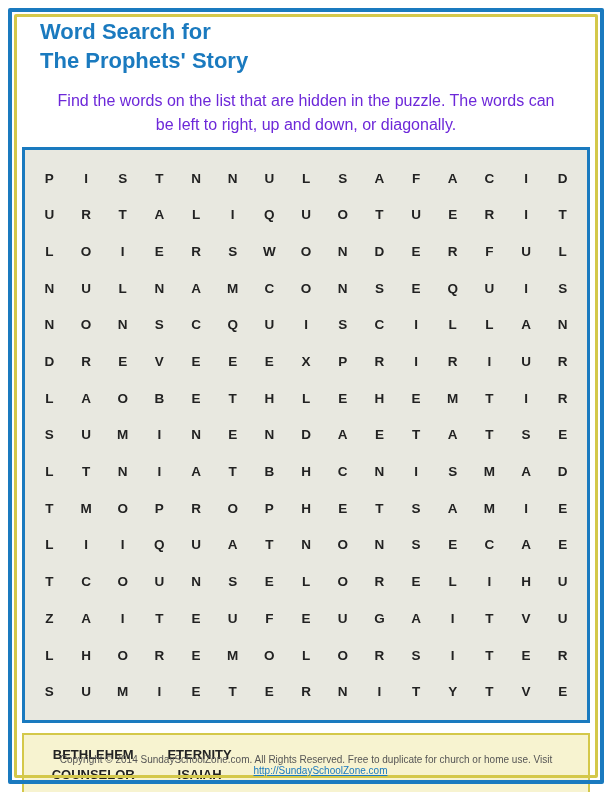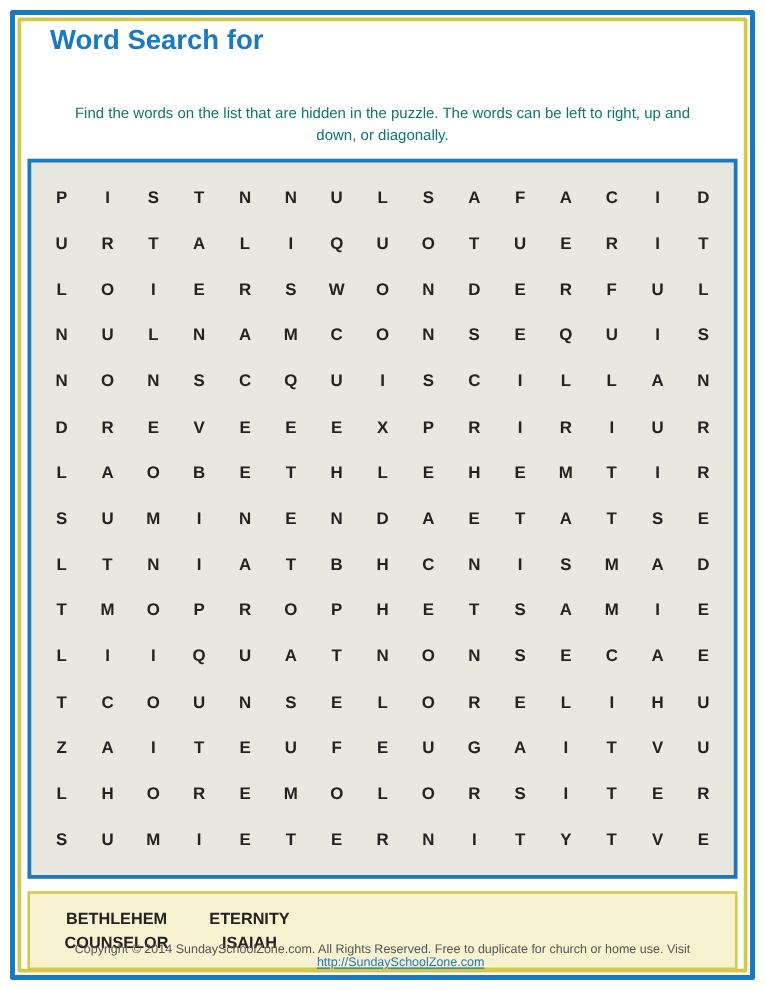--- a/index.html
+++ b/index.html
@@ -30,25 +30,24 @@
       padding: 18px 40px 8px;
     }
     .header h1 {
       color: #1a7abf;
       font-size: 22px;
       font-weight: bold;
       line-height: 1.3;
     }
     .instructions {
       text-align: center;
-      font-size: 12px;
-      color: #0f766e;
+      font-size: 16px;
+      color: #6d28d9;
       padding: 6px 50px 10px;
       line-height: 1.5;
-      margin-top: 20px;
     }
     .puzzle-wrapper {
       margin: 0 22px;
       border: 3px solid #1a7abf;
       background: #e8e8e0;
       position: relative;
       padding: 10px 6px;
     }
     .puzzle-grid {
       position: relative;
@@ -103,20 +102,21 @@
   </style>
 </head>
 <body>
 
 <div class="outer-border"></div>
 <div class="inner-border"></div>
 
 <div class="header">
   <h1>
     <span>Word Search for</span><br>
+    <span>The Prophets' Story</span>
   </h1>
 </div>
 
 <div class="instructions">Find the words on the list that are hidden in the puzzle. The words can be left to right, up and down, or diagonally.</div>
 
 <div class="puzzle-wrapper">
   <div class="puzzle-grid" id="puzzle-grid" style="grid-template-columns: repeat(15, 1fr);">
       <div class="puzzle-cell">P</div>
       <div class="puzzle-cell">I</div>
       <div class="puzzle-cell">S</div>

